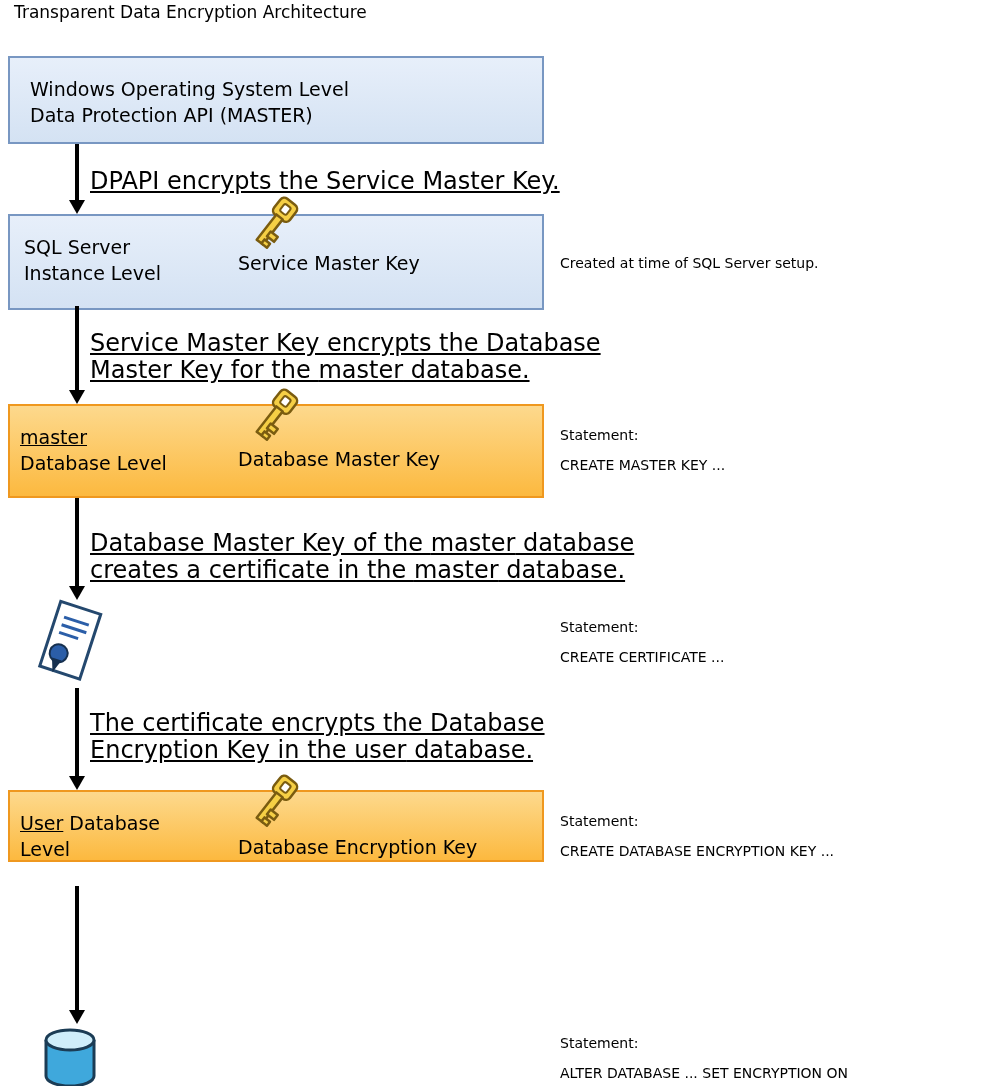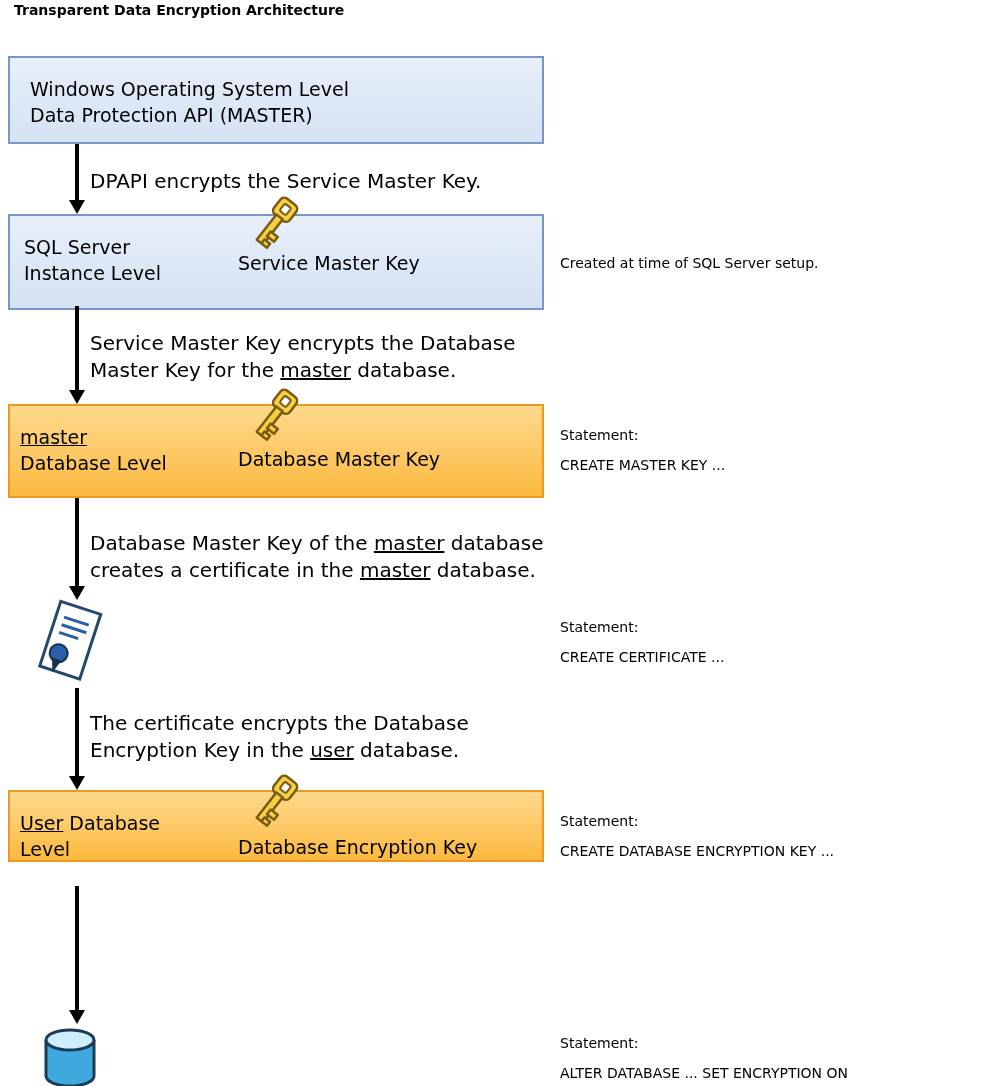--- a/index.html
+++ b/index.html
@@ -4,41 +4,42 @@
 <style>
   * { margin:0; padding:0; box-sizing:border-box; }
   html,body { background:#ffffff; }
   body {
     width:1008px; height:1086px;
     font-family:"DejaVu Sans","Liberation Sans",sans-serif;
     color:#000;
   }
   .canvas { position:relative; width:1008px; height:1086px; overflow:hidden; background:#fff; }
 
-  .title { position:absolute; left:14px; top:2px; font-size:14px; font-weight:bold;text-align:center; }
+  .title { position:absolute; left:14px; top:2px; font-size:17px; font-weight:normal;text-align:center; }
 
   .node {
     position:absolute; left:8px; width:536px;
     border:2px solid; border-radius:0;
   }
   .node.blue {
     background:linear-gradient(var(--blue-box-fill-top,#e7effa), var(--blue-box-fill-bottom,#d4e2f3));
     border-color:var(--blue-box-border,#7897c2);
   }
   .node.orange {
     background:linear-gradient(var(--orange-box-fill-top,#fdd98d), var(--orange-box-fill-bottom,#fcb93f));
     border-color:var(--orange-box-border,#ef981f);
   }
   .box-left { position:absolute; top:18px; font-size:19px; line-height:26px; }
   .key-label { position:absolute; font-size:19px; white-space:nowrap;text-align:right; }
   .key { position:absolute; overflow:visible; }
 
   .edge-label {
-    position:absolute; font-size:20px; line-height:27px;
+    position:absolute; font-size:24px; line-height:27px;
     white-space:pre-line;
+    text-decoration:underline;
   }
   .u { text-decoration:underline; }
 
   .note { position:absolute; font-size:14px; line-height:30px; white-space:nowrap; }
 
   .arrow { position:absolute; overflow:visible; }
   .arrow line { stroke:var(--arrow,#000); stroke-width:4; }
   .arrow polygon { fill:var(--arrow,#000); }
 
   .key-body { fill:var(--key-gold,#f5cf45); stroke:var(--key-outline,#7a5c10); stroke-width:2.5; stroke-linejoin:round; }

